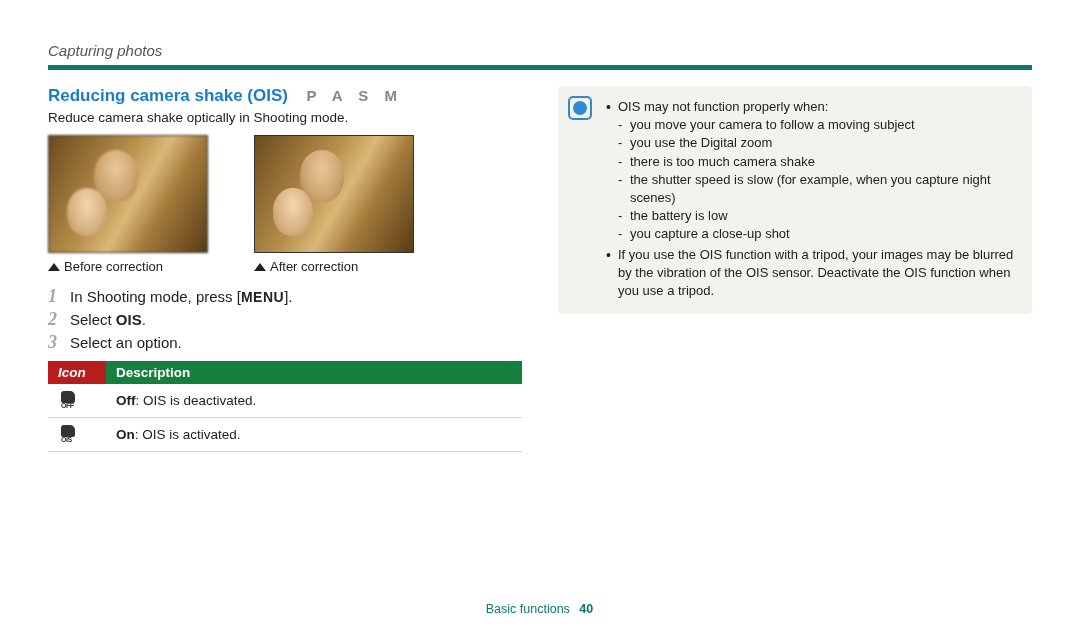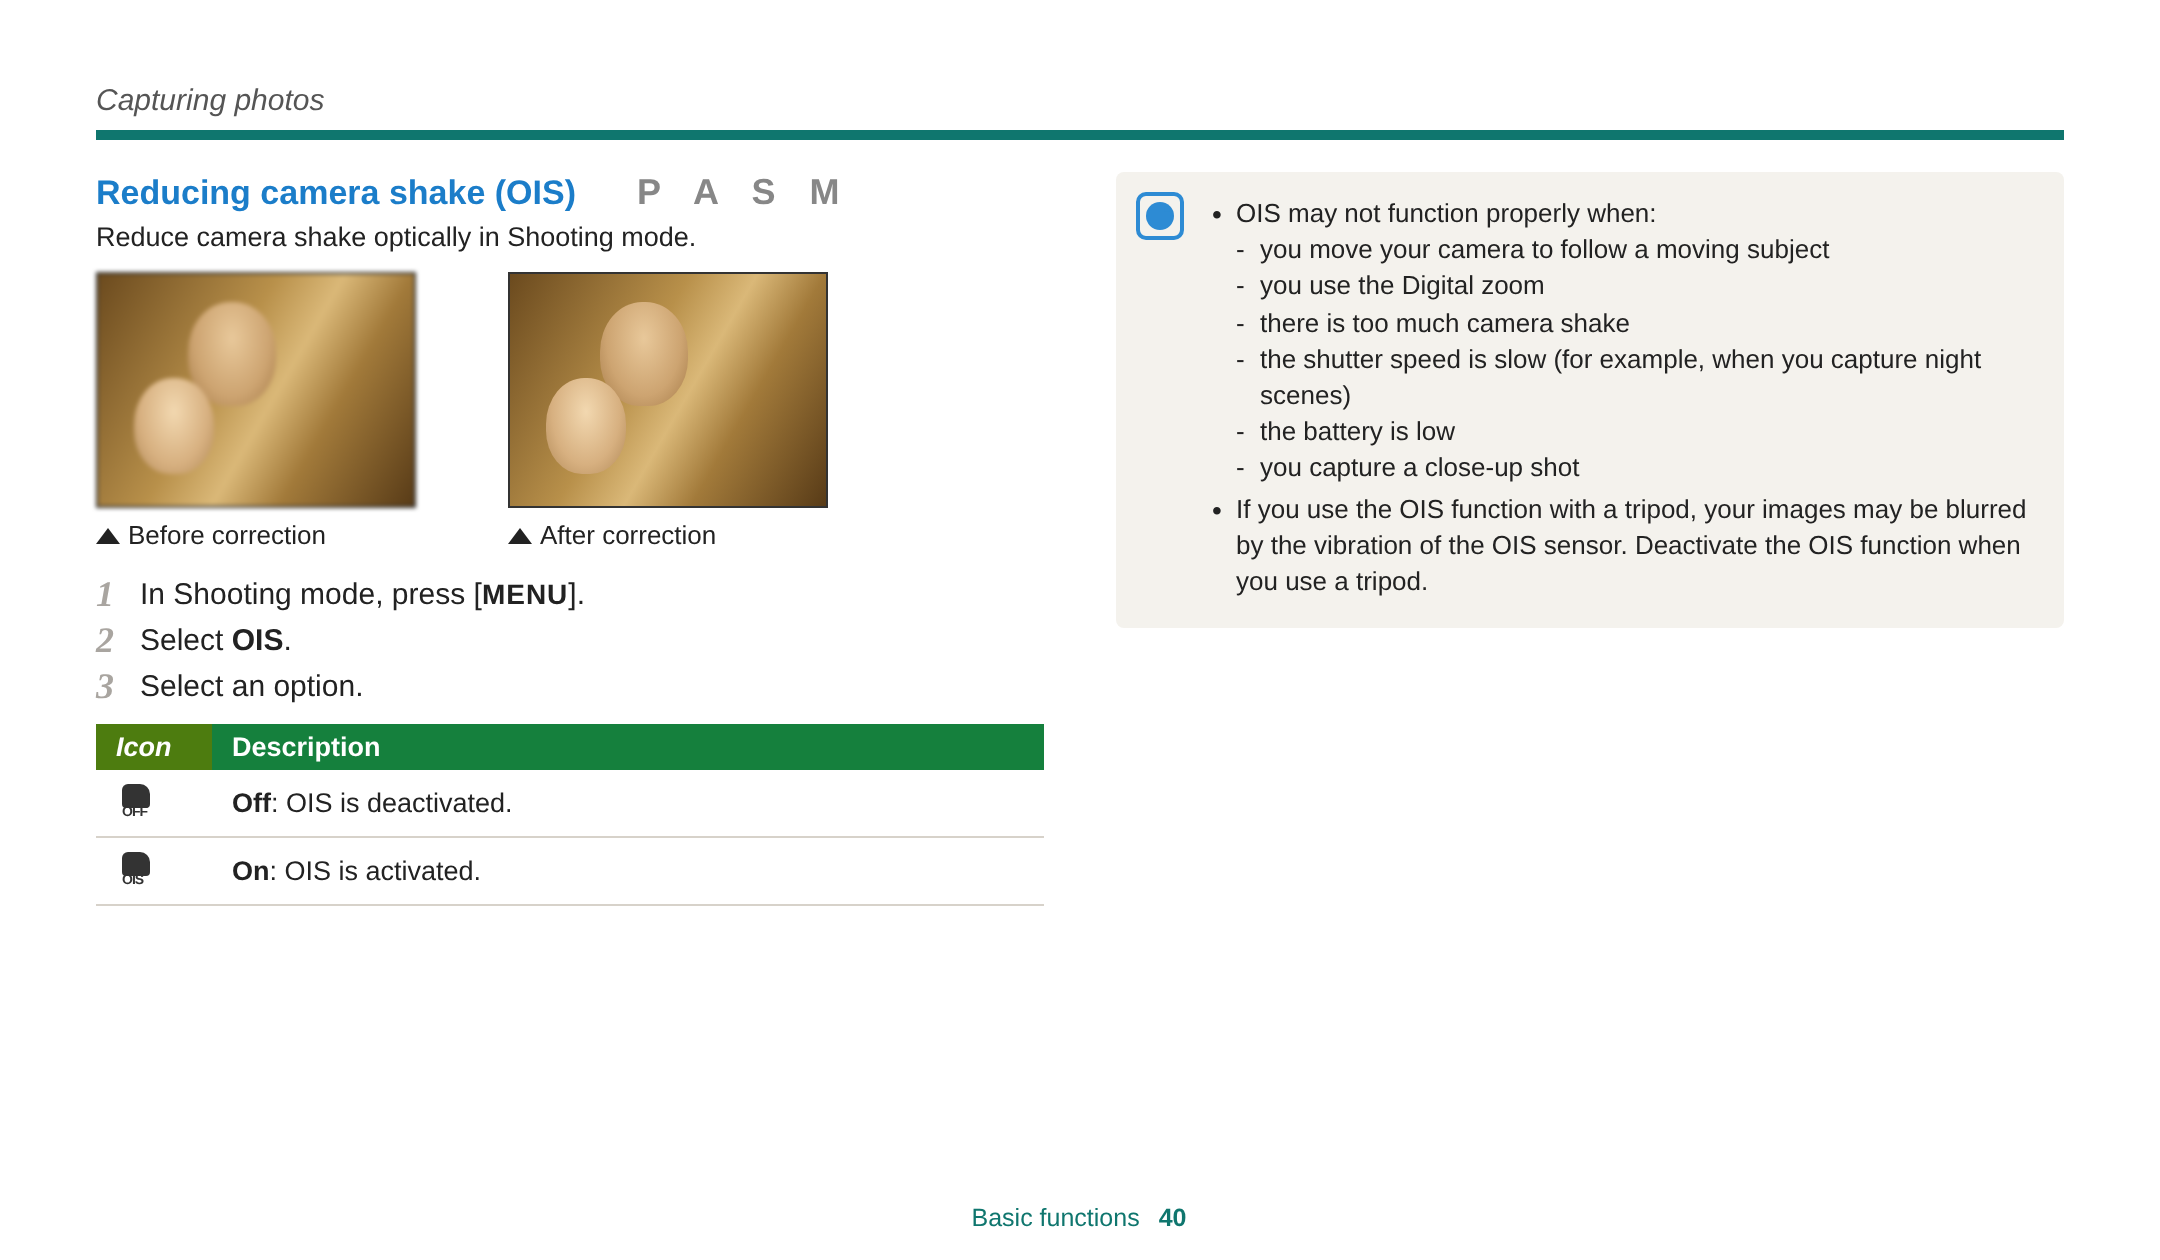--- a/index.html
+++ b/index.html
@@ -27,22 +27,22 @@
   }
   .col { flex: 1; min-width: 0; }
   .section-title {
     font-size: 17px;
     font-weight: bold;
     color: #1b7dc9;
     display: inline;
   }
   .mode-letters {
     display: inline-block;
-    margin-left: 26px;
-    font-size: 18px;
+    margin-left: 14px;
+    font-size: 15px;
     letter-spacing: 6px;
     color: #878787;
     font-weight: bold;
     vertical-align: baseline;
   }
   .intro-line {
     font-size: 13.5px;
     margin-top: 4px;
     color: #222;
   }
@@ -122,21 +122,21 @@
     margin-top: 10px;
     font-size: 13.5px;
   }
   table.opts thead td {
     background: #15803d;
     color: #fff;
     font-weight: bold;
     padding: 4px 10px;
   }
   table.opts thead td:first-child {
-    background: #4d7c0f;
+    background: #b91c1c;
     width: 58px;
     font-style: italic;
   }
   table.opts tbody td {
     border-bottom: 1px solid #d7d2ca;
     padding: 6px 10px;
     vertical-align: middle;
   }
   .ois-icon {
     display: inline-block;

